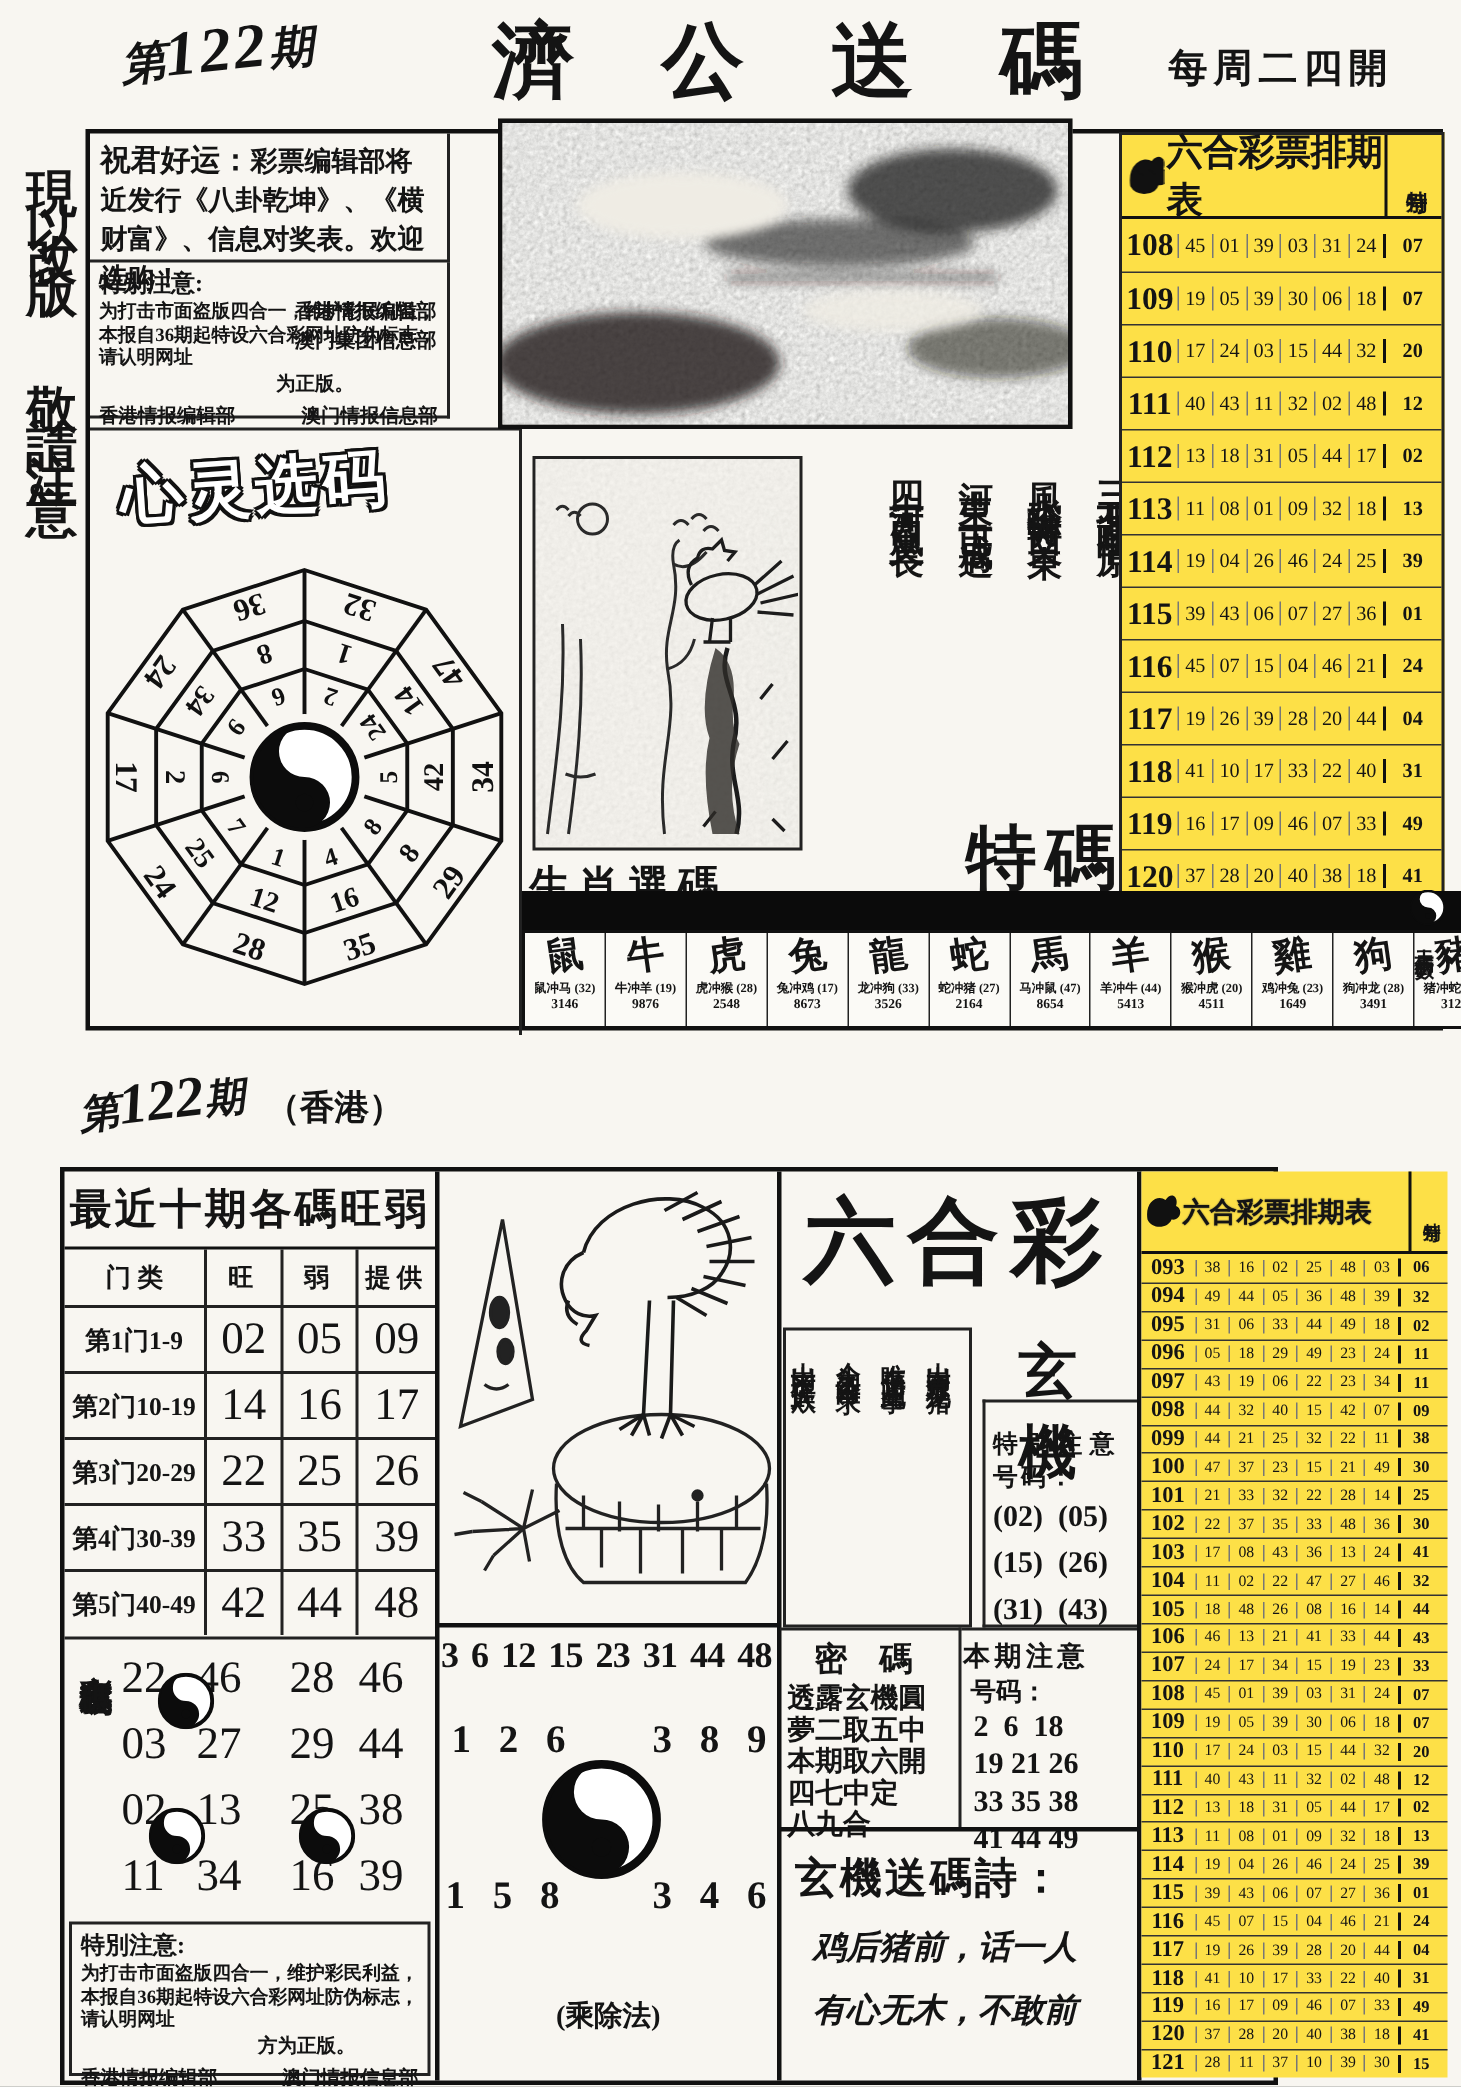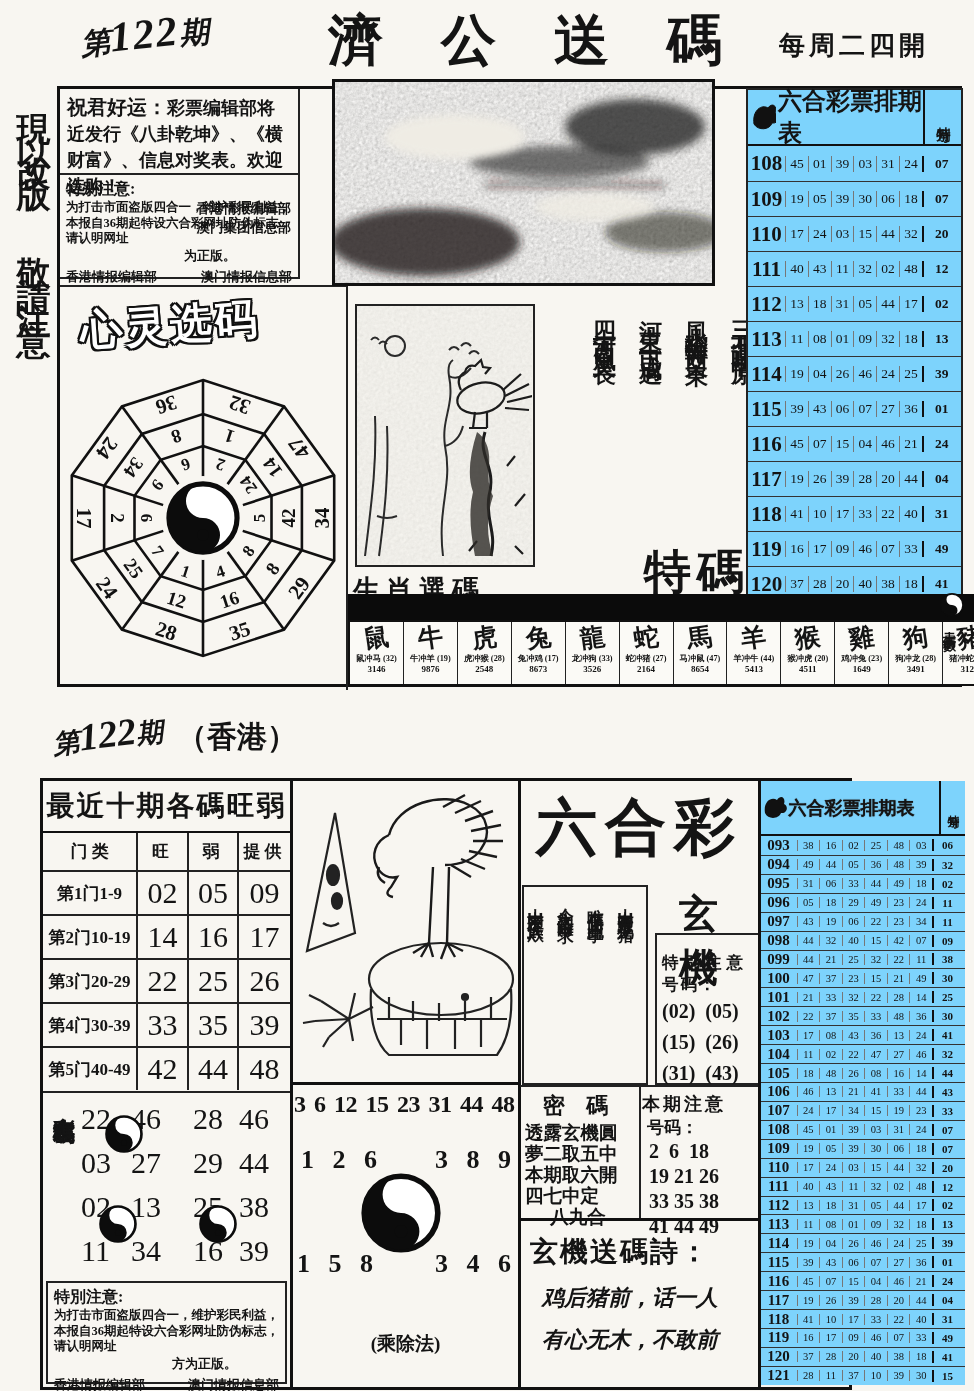--- a/index.html
+++ b/index.html
@@ -26,21 +26,21 @@
 .ntc .bd{font-size:12.5px;font-weight:bold;line-height:15.5px}
 .ntc .b2{font-size:13px;font-weight:bold;padding-left:118px}
 .ntc .sg{display:flex;justify-content:space-between;font-size:13px;font-weight:900;margin-top:3px}
 .mindtitle{font-size:42px;font-weight:900;letter-spacing:3px;color:#fff;transform:rotate(-4deg);white-space:nowrap;
  text-shadow:-2px -2px 0 #111,2px -2px 0 #111,-2px 2px 0 #111,2px 2px 0 #111,0 -2px 0 #111,0 2px 0 #111,-2px 0 0 #111,2px 0 0 #111;
  font-family:"Liberation Sans",sans-serif}
 .sketchlabel{font-size:27px;font-weight:900;letter-spacing:6px}
 .poemtop{font-size:23px;font-weight:bold;letter-spacing:7px;line-height:46px}
 .tema{font-size:47px;font-weight:900;letter-spacing:6px;font-family:"Liberation Sans",sans-serif}
 
-.stable{background:#7dd3fc}
+.stable{background:#fde047}
 .shead{display:flex;align-items:stretch;border-bottom:2.5px solid #111}
 .shead .ttl{flex:1;display:flex;align-items:center;font-weight:900}
 .shead .spec{border-left:2.5px solid #111;display:flex;align-items:center;justify-content:center;font-weight:bold}
 .srow{display:flex;align-items:center;border-top:1.2px solid #333}
 .srow:first-of-type{border-top:none}
 .sissue{font-weight:bold;text-align:center}
 .snum{text-align:center;border-left:1px solid #777}
 .sspec{font-weight:bold;text-align:center;border-left:2.5px solid #111}
 .t1 .shead{height:56px}.t1 .ttl{font-size:24px}.t1 .spec{width:38px;font-size:14px}
 .t1 .srow{height:35px}.t1 .sissue{width:37px;font-size:21px}.t1 .snum{width:22.8px;font-size:13.5px}.t1 .sspec{width:38px;font-size:13.5px}
@@ -52,21 +52,21 @@
 .zcell{flex:1;border-left:1.4px solid #222;display:flex;flex-direction:column;align-items:center;padding-top:1px;overflow:hidden}
 .zcell:first-child{border-left:none}
 .zicon{font-size:25px;font-weight:900;line-height:30px;transform:rotate(-8deg)}
 .zlabel{font-size:8.3px;font-weight:bold;white-space:nowrap}
 .zcode{font-size:9px;font-weight:bold}
 .ztitle{font-size:13px;font-weight:900;letter-spacing:2px}
 
 .h2{display:flex;align-items:baseline;white-space:nowrap}
 .h2 .iss{font-style:italic;font-weight:bold;transform:rotate(-7deg);margin-right:14px}
 .h2 .iss .sm{font-size:27px}.h2 .iss .bg{font-size:38px}
-.h2 .reg{font-size:30px;font-weight:900;margin-right:6px}
+.h2 .reg{font-size:23px;font-weight:900;margin-right:6px}
 .h2 .tx{font-size:35px;font-weight:900;letter-spacing:1px}
 
 .hctitle{font-size:28px;font-weight:900;letter-spacing:2px;height:52px;display:flex;align-items:center;justify-content:center;border-bottom:2.5px solid #111}
 .hcrow{display:flex;border-top:2px solid #222}
 .hcrow.hd{border-top:none;height:37px}
 .hcrow.dt{height:44px}
 .hccat{width:95px;display:flex;align-items:center;justify-content:center;font-weight:900;border-right:2px solid #222;font-size:17px;white-space:nowrap}
 .hch{display:flex;align-items:center;justify-content:center;font-weight:900;border-right:2px solid #222;font-size:17px;letter-spacing:4px}
 .hcnum{display:flex;align-items:center;justify-content:center;font-size:30px;border-right:2px solid #222}
 .noR{border-right:none!important}
@@ -75,21 +75,21 @@
 .lnum{font-size:30px;display:flex;align-items:center}
 
 .mysbig{font-size:61px;font-weight:900;letter-spacing:8px;font-family:"Liberation Sans",sans-serif;white-space:nowrap}
 .myssub{font-size:39px;font-weight:900;letter-spacing:14px;font-family:Liberation Sans, sans-serif}
 .poem2{font-size:16.5px;font-weight:bold;letter-spacing:3px;line-height:30px}
 .spb .t1a{font-size:16.5px;font-weight:900;letter-spacing:5px}
 .spb .t2a{font-size:16.5px;font-weight:900;letter-spacing:2px}
 .spb .rw{font-size:20px;font-weight:bold;line-height:31px}
 .pw .t{font-size:22px;font-weight:900;letter-spacing:8px;text-align:center;margin:4px 0 2px}
 .pw .ln{font-size:18.5px;font-weight:900;line-height:21px;padding-left:5px;white-space:nowrap}
-.pw .ln.right{text-align:center;padding-right:8px}
+.pw .ln.right{text-align:left;padding-right:8px}
 .attn .t{font-size:18px;font-weight:900;letter-spacing:3px;margin:5px 0 0 1px}
 .attn .s{font-size:17px;font-weight:900;margin-left:6px}
 .attn .rw{font-size:20px;font-weight:bold;line-height:25px;margin-left:8px}
 .poem3 .t{font-size:28px;font-weight:900;letter-spacing:2px;margin:12px 0 6px 10px}
 .poem3 .ln{font-size:22px;font-weight:bold;font-style:italic;line-height:42px;padding-left:22px;white-space:nowrap}
 .numline1{font-size:24px;font-weight:bold;word-spacing:3px;letter-spacing:-0.5px;white-space:nowrap}
 .numpair{font-size:26px;font-weight:bold;word-spacing:12px;white-space:nowrap}
 .lkline .lb{font-size:25px;font-weight:900}
 .lkline .vl{font-size:28px;font-weight:bold;letter-spacing:1px}
 .method{font-size:19px;font-weight:bold}

